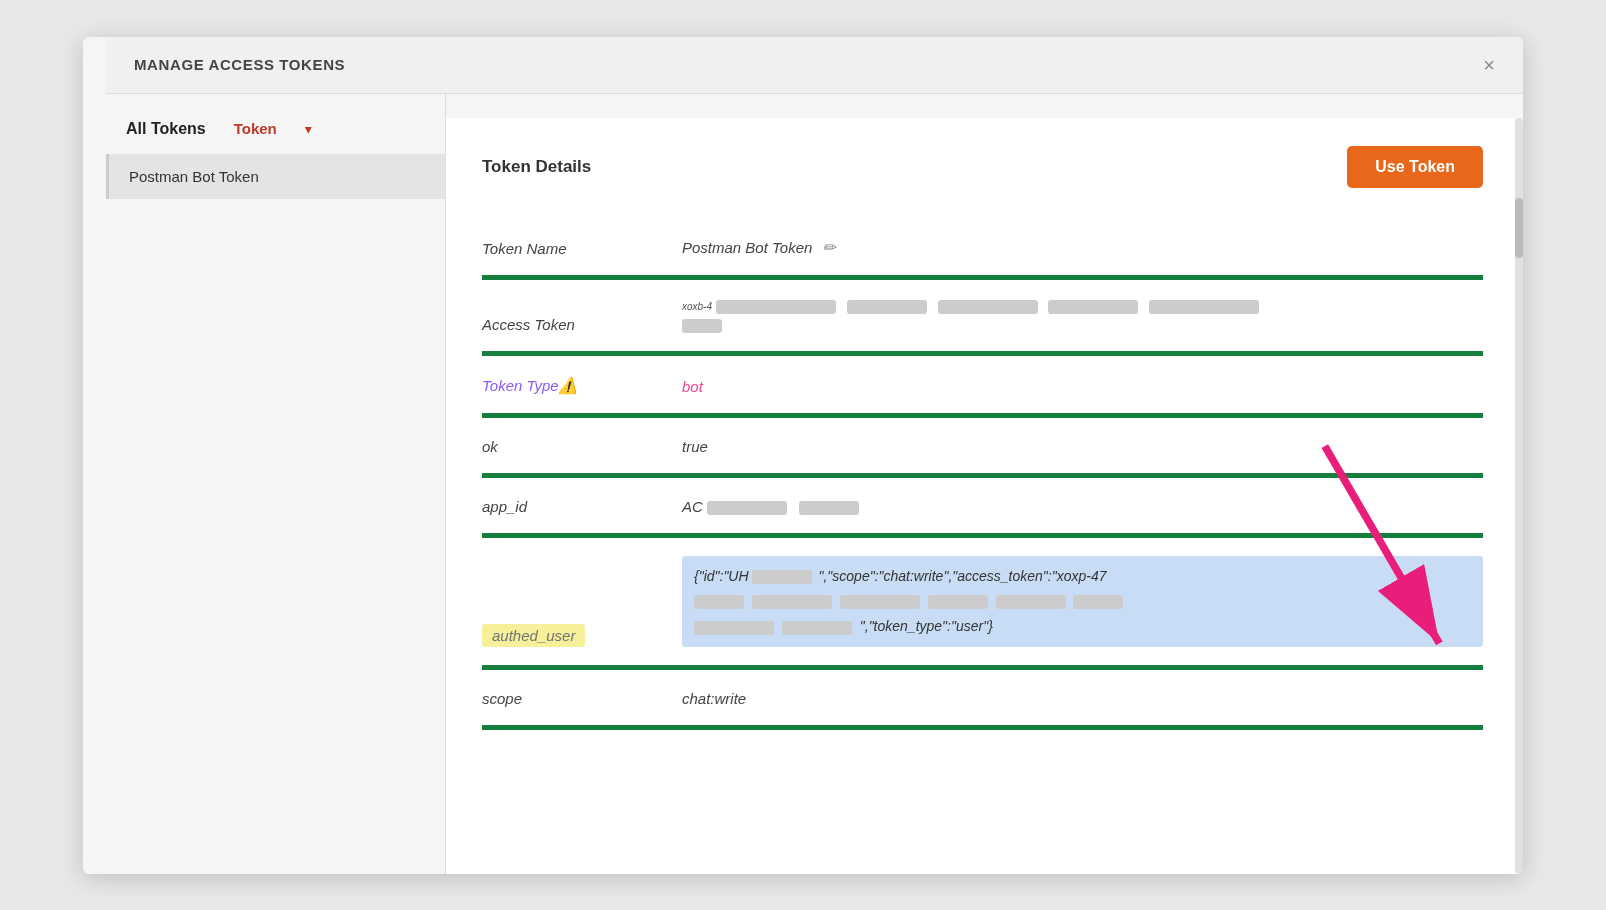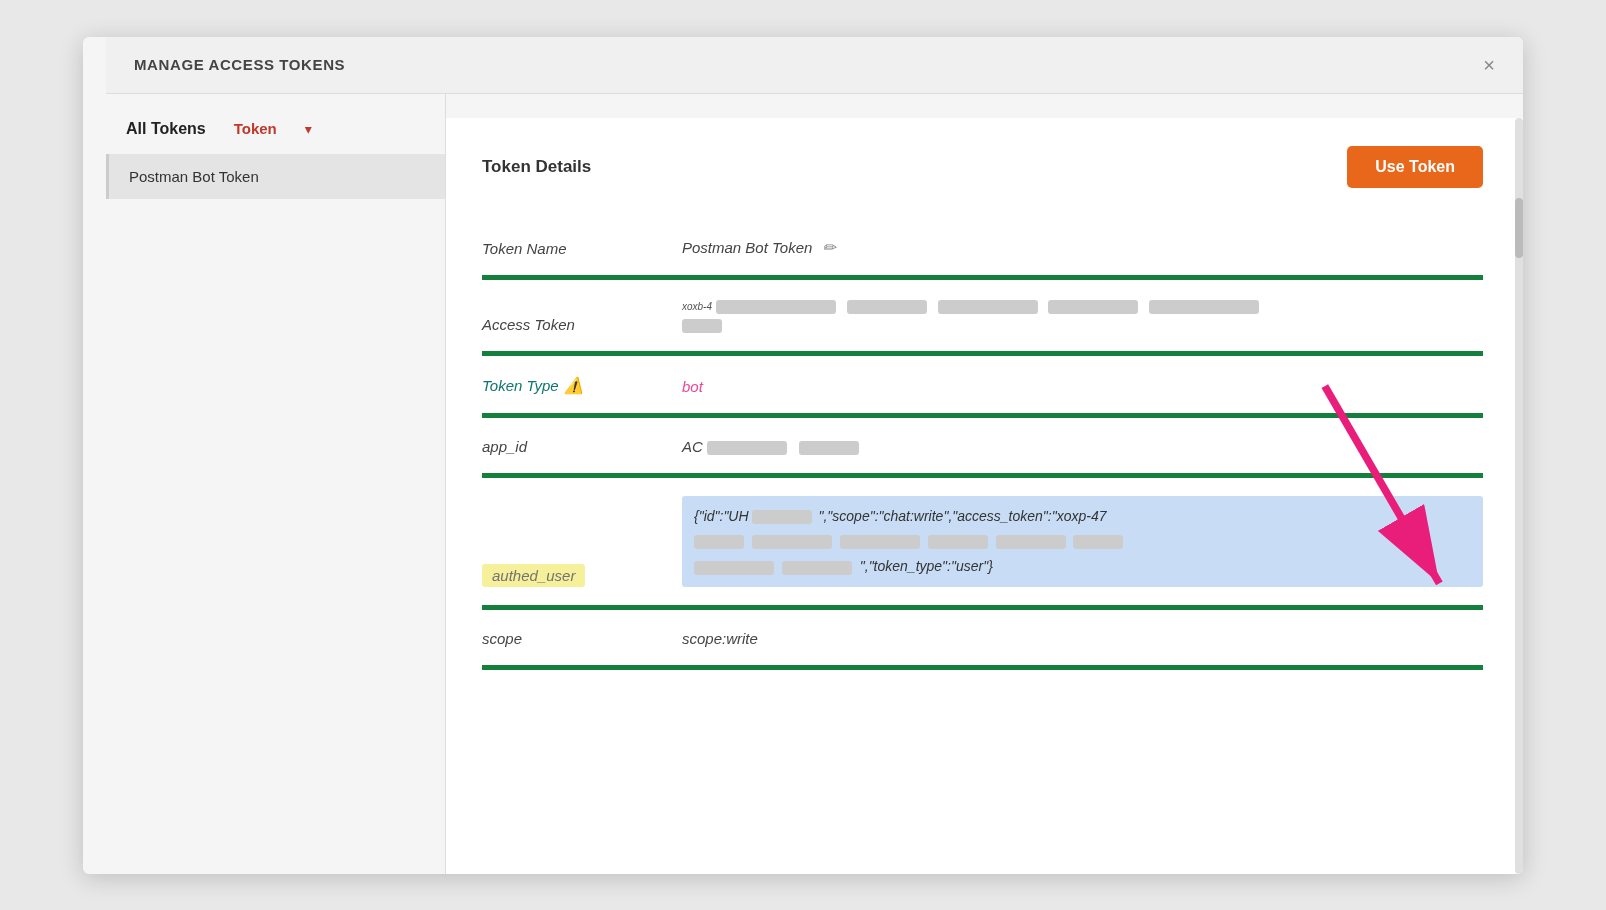--- a/index.html
+++ b/index.html
@@ -125,24 +125,23 @@
       font-style: italic;
     }
     .detail-label {
       width: 200px;
       flex-shrink: 0;
       font-size: 15px;
       color: #444;
       padding-top: 2px;
     }
     .detail-label.warning {
-      color: #0f766e;
-      display: flex;
-      align-items: center;
-      gap: 6px;
+      color: #8b5cf6;
+      display: flex;
+      align-items: center;
     }
     .detail-label.highlighted {
       display: inline-flex;
       align-items: center;
     }
     .highlight-box {
       background: #f6f09a;
       color: #737373;
       font-size: 15px;
       padding: 3px 10px;
@@ -274,20 +273,24 @@
       </div>
 
       <div class="detail-row">
         <div class="detail-label warning">
           <span>Token Type</span>
           <span class="warning-icon">⚠️</span>
         </div>
         <div class="detail-value red">bot</div>
       </div>
 
+      <div class="detail-row">
+        <div class="detail-label">ok</div>
+        <div class="detail-value">true</div>
+      </div>
 
       <div class="detail-row">
         <div class="detail-label">app_id</div>
         <div class="detail-value">
           AC<span class="blurred-text" style="width:80px; margin: 0 4px;"></span>
           <span class="blurred-text" style="width:60px; margin: 0 4px;"></span>
         </div>
       </div>
 
       <div class="detail-row" style="position:relative;">
@@ -316,21 +319,21 @@
             <marker id="arrowhead" markerWidth="10" markerHeight="7" refX="10" refY="3.5" orient="auto">
               <polygon points="0 0, 10 3.5, 0 7" fill="#e91e7a"></polygon>
             </marker>
           </defs>
           <line x1="80" y1="30" x2="170" y2="185" stroke="#e91e7a" stroke-width="6" marker-end="url(#arrowhead)"></line>
         </svg>
       </div>
 
       <div class="detail-row">
         <div class="detail-label">scope</div>
-        <div class="detail-value">scope:write</div>
+        <div class="detail-value">chat:write</div>
       </div>
 
       <div class="scrollbar">
         <div class="scrollbar-thumb"></div>
       </div>
     </div>
   </div>
 </div>
 
 </body></html>

